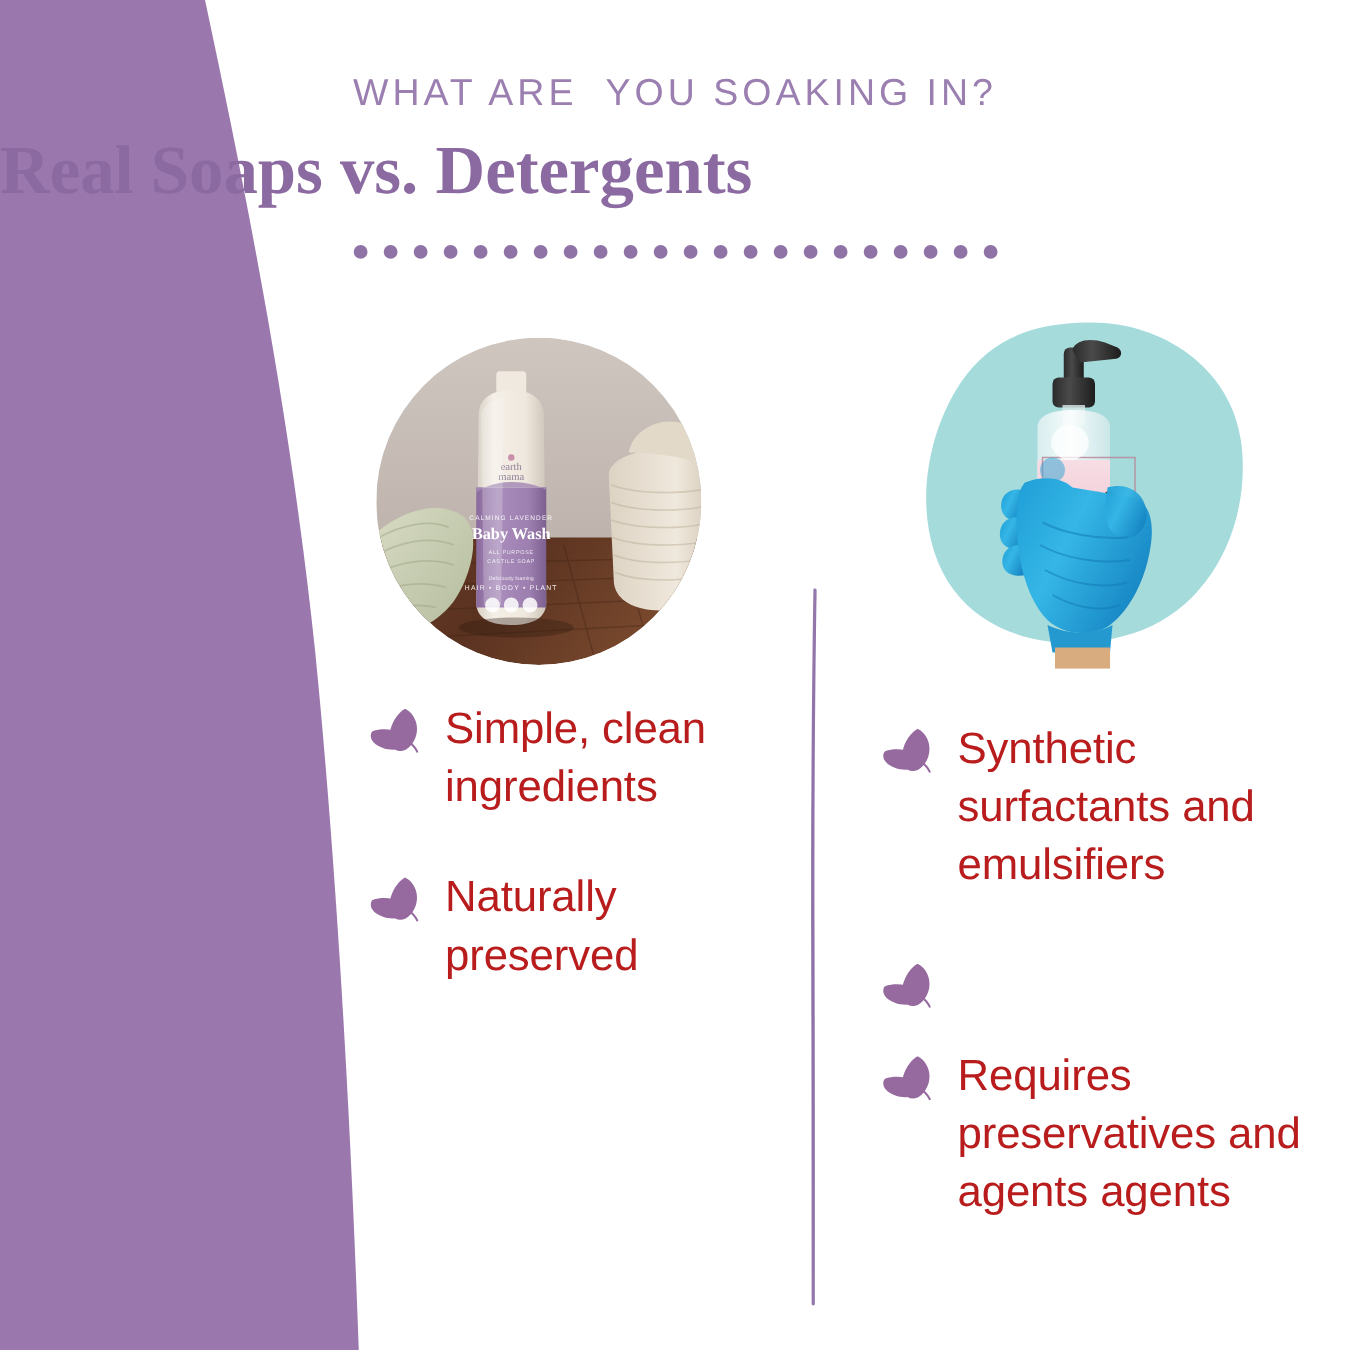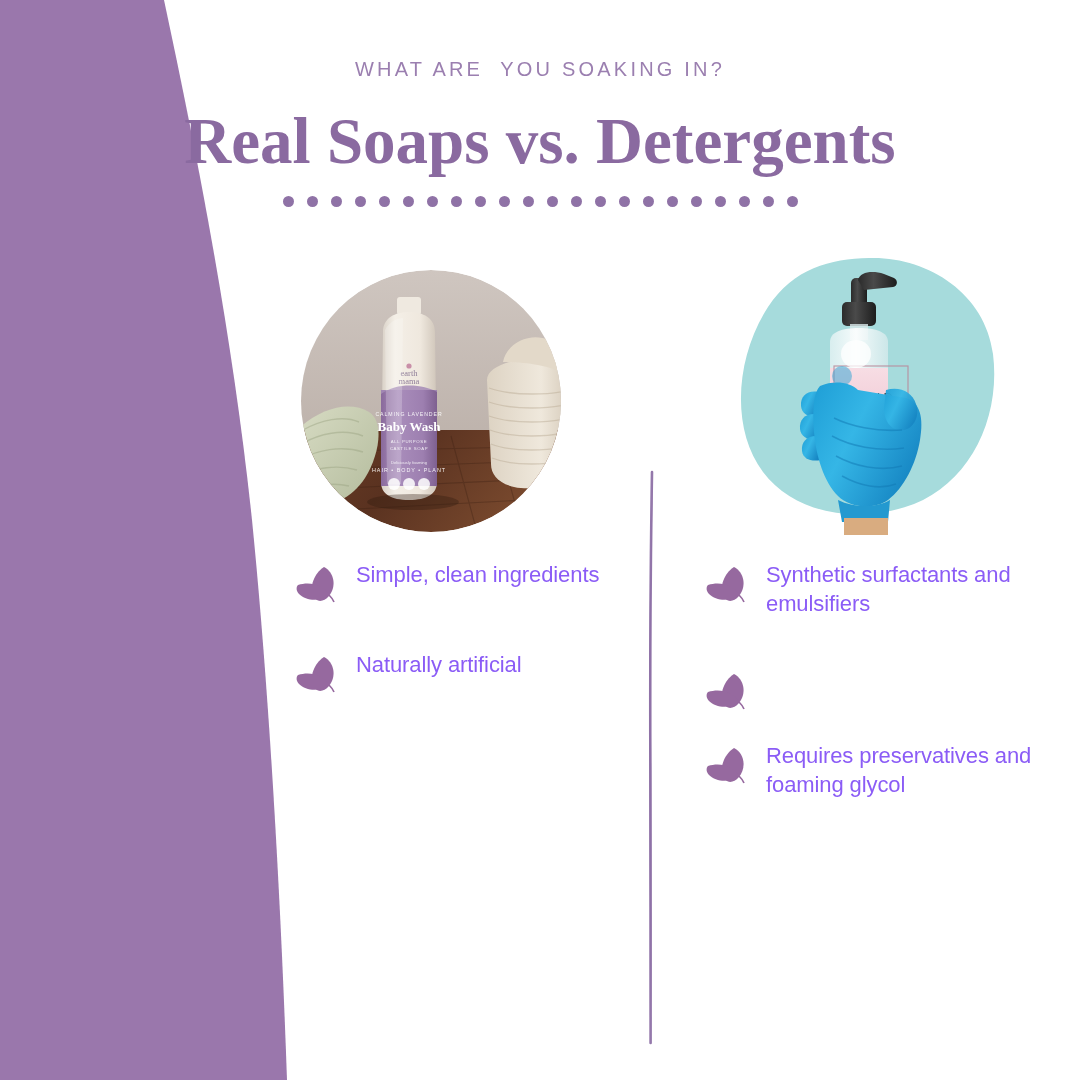--- a/index.html
+++ b/index.html
@@ -12,31 +12,30 @@
   }
   #stage{position:relative;width:1080px;height:1080px;overflow:hidden;background:#fff;}
 
   
   .wedge{position:absolute;left:0;top:0;width:340px;height:1080px;}
 
   
   .eyebrow{
     position:absolute;left:0;right:0;top:58px;
     text-align:center;
-    font-size:20px;
+    font-size:30px;
     letter-spacing:3.2px;
     font-weight:400;
     color:#9b7fb0;
     white-space:pre;
   }
   .headline{
     position:absolute;left:0;right:0;top:104px;
-    text-align:center;
     font-family:"Liberation Serif", serif;
-    font-size:65px;
+    font-size:55px;
     font-weight:700;
     letter-spacing:0px;
     color:#8a6aa0;
   }
   .dots{
     position:absolute;left:0;right:0;top:196px;
     display:flex;justify-content:center;align-items:center;gap:13px;
   }
   .dot{width:11px;height:11px;border-radius:50%;background:#8f72a6;display:block;}
 
@@ -62,27 +61,27 @@
     align-items:flex-start;
     margin-bottom:42px;
   }
   .leaf{
     flex:0 0 auto;
     width:46px;height:44px;
     margin-right:14px;
     margin-top:4px;
   }
   .bullet-text{
-    font-size:22px;
+    font-size:35px;
     line-height:1.33;
-    color:#8b5cf6;
+    color:#b91c1c;
     font-weight:400;
     letter-spacing:-0.1px;
   }
-  .col-right .bullet{margin-bottom:48px;}
+  .col-right .bullet{margin-bottom:48px;margin-top:16px;}
   .col-right .bullet-text{width:300px;}
   .col-left .bullet-text{width:275px;}
 </style>
 </head>
 <body>
 
 <div id="stage">
 
   <svg class="wedge" viewBox="0 0 340 1080" preserveAspectRatio="none">
     <path d="M0,0 L164,0 C196,150 232,330 252,520 C268,680 280,880 287,1080 L0,1080 Z" fill="#9a77ac"></path>
@@ -292,21 +291,21 @@
         <path d="M33,31 C35,33 37,35 38,38" stroke="#96699f" stroke-width="1.6" fill="none"></path>
       </svg>
       <div class="bullet-text">Simple, clean ingredients</div>
     </div>
     <div class="bullet" style="margin-bottom:46px;">
       <svg class="leaf" viewBox="0 0 46 44">
         <path d="M28,3 C38,8 41,22 33,32 C27,39 20,38 17,32 C13,24 18,9 28,3 Z" fill="#96699f"></path>
         <path d="M2,21 C14,17 28,21 33,31 C24,38 10,37 3,30 C0,27 0,23 2,21 Z" fill="#96699f"></path>
         <path d="M33,31 C35,33 37,35 38,38" stroke="#96699f" stroke-width="1.6" fill="none"></path>
       </svg>
-      <div class="bullet-text">Naturally artificial</div>
+      <div class="bullet-text">Naturally preserved</div>
     </div>
   </div>
 
   <div class="col col-right">
     <div class="bullet">
       <svg class="leaf" viewBox="0 0 46 44">
         <path d="M28,3 C38,8 41,22 33,32 C27,39 20,38 17,32 C13,24 18,9 28,3 Z" fill="#96699f"></path>
         <path d="M2,21 C14,17 28,21 33,31 C24,38 10,37 3,30 C0,27 0,23 2,21 Z" fill="#96699f"></path>
         <path d="M33,31 C35,33 37,35 38,38" stroke="#96699f" stroke-width="1.6" fill="none"></path>
       </svg>
@@ -318,17 +317,17 @@
         <path d="M2,21 C14,17 28,21 33,31 C24,38 10,37 3,30 C0,27 0,23 2,21 Z" fill="#96699f"></path>
         <path d="M33,31 C35,33 37,35 38,38" stroke="#96699f" stroke-width="1.6" fill="none"></path>
       </svg>
     </div>
     <div class="bullet">
       <svg class="leaf" viewBox="0 0 46 44">
         <path d="M28,3 C38,8 41,22 33,32 C27,39 20,38 17,32 C13,24 18,9 28,3 Z" fill="#96699f"></path>
         <path d="M2,21 C14,17 28,21 33,31 C24,38 10,37 3,30 C0,27 0,23 2,21 Z" fill="#96699f"></path>
         <path d="M33,31 C35,33 37,35 38,38" stroke="#96699f" stroke-width="1.6" fill="none"></path>
       </svg>
-      <div class="bullet-text">Requires preservatives and foaming glycol</div>
+      <div class="bullet-text">Requires preservatives and agents agents</div>
     </div>
   </div>
 
 </div>
 
 </body></html>

